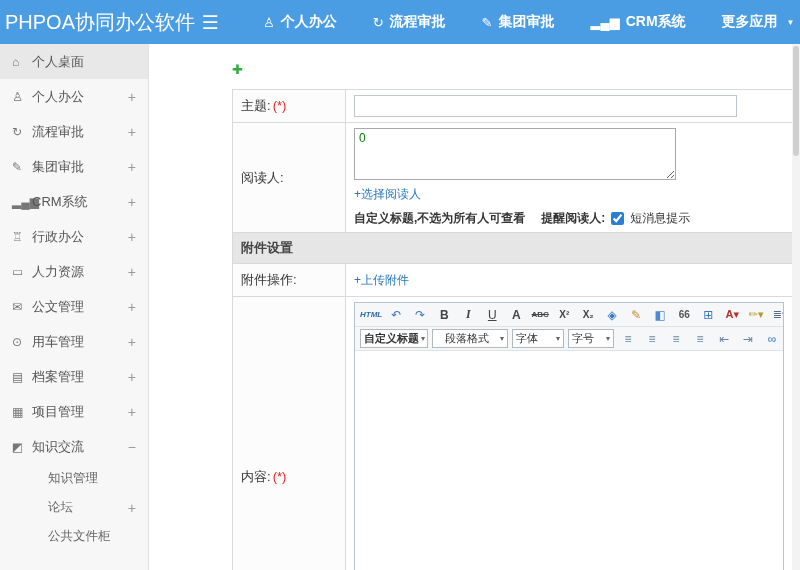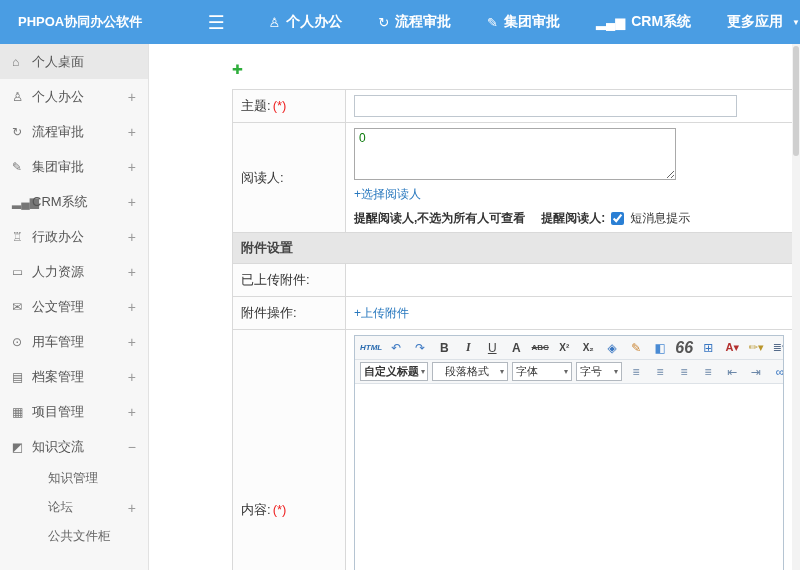--- a/index.html
+++ b/index.html
@@ -4,21 +4,21 @@
 <style>
   html,body{margin:0;padding:0;}
   body{
     width:800px;height:570px;overflow:hidden;position:relative;
     font-family:"Liberation Sans","DejaVu Sans",sans-serif;
     background:#fff;color:#333;
   }
   
   .hdr{position:absolute;top:0;left:0;right:0;height:44px;background:#4a9de3;
        display:flex;align-items:center;color:#fff;z-index:5;}
-  .logo{font-size:13px;font-weight:bold;padding-left:18px;width:190px;white-space:nowrap;}
+  .logo{font-size:20px;font-weight:normal;padding-left:5px;width:190px;white-space:nowrap;}
   .hamburger{font-size:19px;width:30px;text-align:center;cursor:pointer;}
   .topnav{display:flex;align-items:center;gap:36px;margin-left:38px;}
   .nav-item{display:flex;align-items:center;gap:6px;font-size:14px;font-weight:bold;cursor:pointer;white-space:nowrap;}
   .nav-ico{font-size:13px;font-weight:normal;}
   .caret{font-size:8px;margin-left:3px;}
   
   .sidebar{position:absolute;top:44px;left:0;width:148px;bottom:0;background:#f7f7f7;
            border-right:1px solid #e2e2e2;overflow:hidden;}
   .side-item{height:35px;display:flex;align-items:center;padding:0 12px;color:#555;
              font-size:13px;cursor:pointer;box-sizing:border-box;}
@@ -59,34 +59,34 @@
   [data-name="source-button"]{color:#2b6cb0;font-weight:bold;font-size:8px;font-style:italic;}
   [data-name="undo-button"],[data-name="redo-button"],[data-name="remove-format-button"],
   [data-name="table-button"],[data-name="link-button"]{color:#3a77c2;}
   [data-name="bold-button"],[data-name="font-button"]{font-weight:bold;}
   [data-name="italic-button"]{font-style:italic;font-family:"Liberation Serif","DejaVu Serif",serif;font-weight:bold;}
   [data-name="underline-button"]{text-decoration:underline;}
   [data-name="strikethrough-button"]{text-decoration:line-through;font-size:8px;font-weight:bold;}
   [data-name="superscript-button"],[data-name="subscript-button"]{font-size:10px;font-weight:bold;}
   [data-name="format-painter-button"]{color:#c9822e;}
   [data-name="fill-color-button"]{color:#4a8bd4;}
-  [data-name="blockquote-button"]{font-weight:bold;font-style:italic;font-size:16px;color:#555;}
+  [data-name="blockquote-button"]{font-weight:bold;font-size:10px;color:#555;}
   [data-name="font-color-button"]{color:#b3302e;font-weight:bold;font-size:11px;}
   [data-name="highlight-button"]{color:#b9952a;font-size:11px;}
   [data-name="unordered-list-button"],[data-name="ordered-list-button"]{font-size:11px;color:#556b8a;}
   [data-name="align-left-button"],[data-name="align-center-button"],
   [data-name="align-right-button"],[data-name="align-justify-button"]{color:#6b87a8;}
   [data-name="outdent-button"],[data-name="indent-button"]{color:#6b87a8;}
   [data-name="horizontal-rule-button"]{color:#777;}
   .tsel{display:inline-flex;align-items:center;justify-content:space-between;height:19px;
         border:1px solid #b2b8bf;background:#fff;font-size:11px;color:#333;padding:0 3px;
         margin:0 2px;cursor:pointer;white-space:nowrap;overflow:hidden;box-sizing:border-box;flex-shrink:0;}
   [data-name="heading-select"]{width:68px;font-weight:bold;}
   [data-name="paragraph-select"]{width:76px;padding-left:12px;}
-  [data-name="font-select"]{width:60px;}
+  [data-name="font-select"]{width:52px;}
   [data-name="size-select"]{width:46px;}
   .sc{font-size:8px;color:#666;margin-left:2px;}
   .editor-area{height:300px;background:#fff;cursor:text;}
   
   .v-scroll{position:absolute;right:0;top:44px;bottom:0;width:8px;background:#f3f3f3;z-index:6;}
   .v-thumb{position:absolute;top:2px;left:1px;width:6px;height:110px;background:#cfcfcf;border-radius:3px;}
 </style>
 </head>
 <body>
 
@@ -208,33 +208,29 @@
       </td>
     </tr>
     <tr data-name="readers-row">
       <td class="lbl" data-name="readers-label-cell">
         <span data-name="readers-label">阅读人:</span>
       </td>
       <td>
         <textarea class="readers-ta" data-name="readers-textarea" style="">0</textarea>
         <a class="lnk lnk-block" data-name="select-readers-link">+选择阅读人</a>
         <div class="hint-line" data-name="readers-hint-line">
-          <span class="hint-b" data-name="readers-hint">提醒阅读人,不选为所有人可查看</span>
+          <span class="hint-b" data-name="readers-hint">自定义标题,不选为所有人可查看</span>
           <span class="hint-b remind" data-name="remind-readers-label">提醒阅读人:</span>
           <input type="checkbox" class="cb" data-name="sms-checkbox" checked="checked" style="">
           <span data-name="sms-label">短消息提示</span>
         </div>
       </td>
     </tr>
     <tr data-name="attachment-section-row">
       <td class="section" colspan="2" data-name="attachment-section-header">附件设置</td>
-    </tr>
-    <tr class="short" data-name="uploaded-row">
-      <td class="lbl" data-name="uploaded-label">已上传附件:</td>
-      <td data-name="uploaded-list"></td>
     </tr>
     <tr class="short" data-name="attachment-op-row">
       <td class="lbl" data-name="attachment-op-label">附件操作:</td>
       <td>
         <a class="lnk" data-name="upload-attachment-link">+上传附件</a>
       </td>
     </tr>
     <tr data-name="content-row">
       <td class="lbl" data-name="content-label-cell">
         <span data-name="content-label">内容:</span><span class="req" data-name="required-mark">(*)</span>

